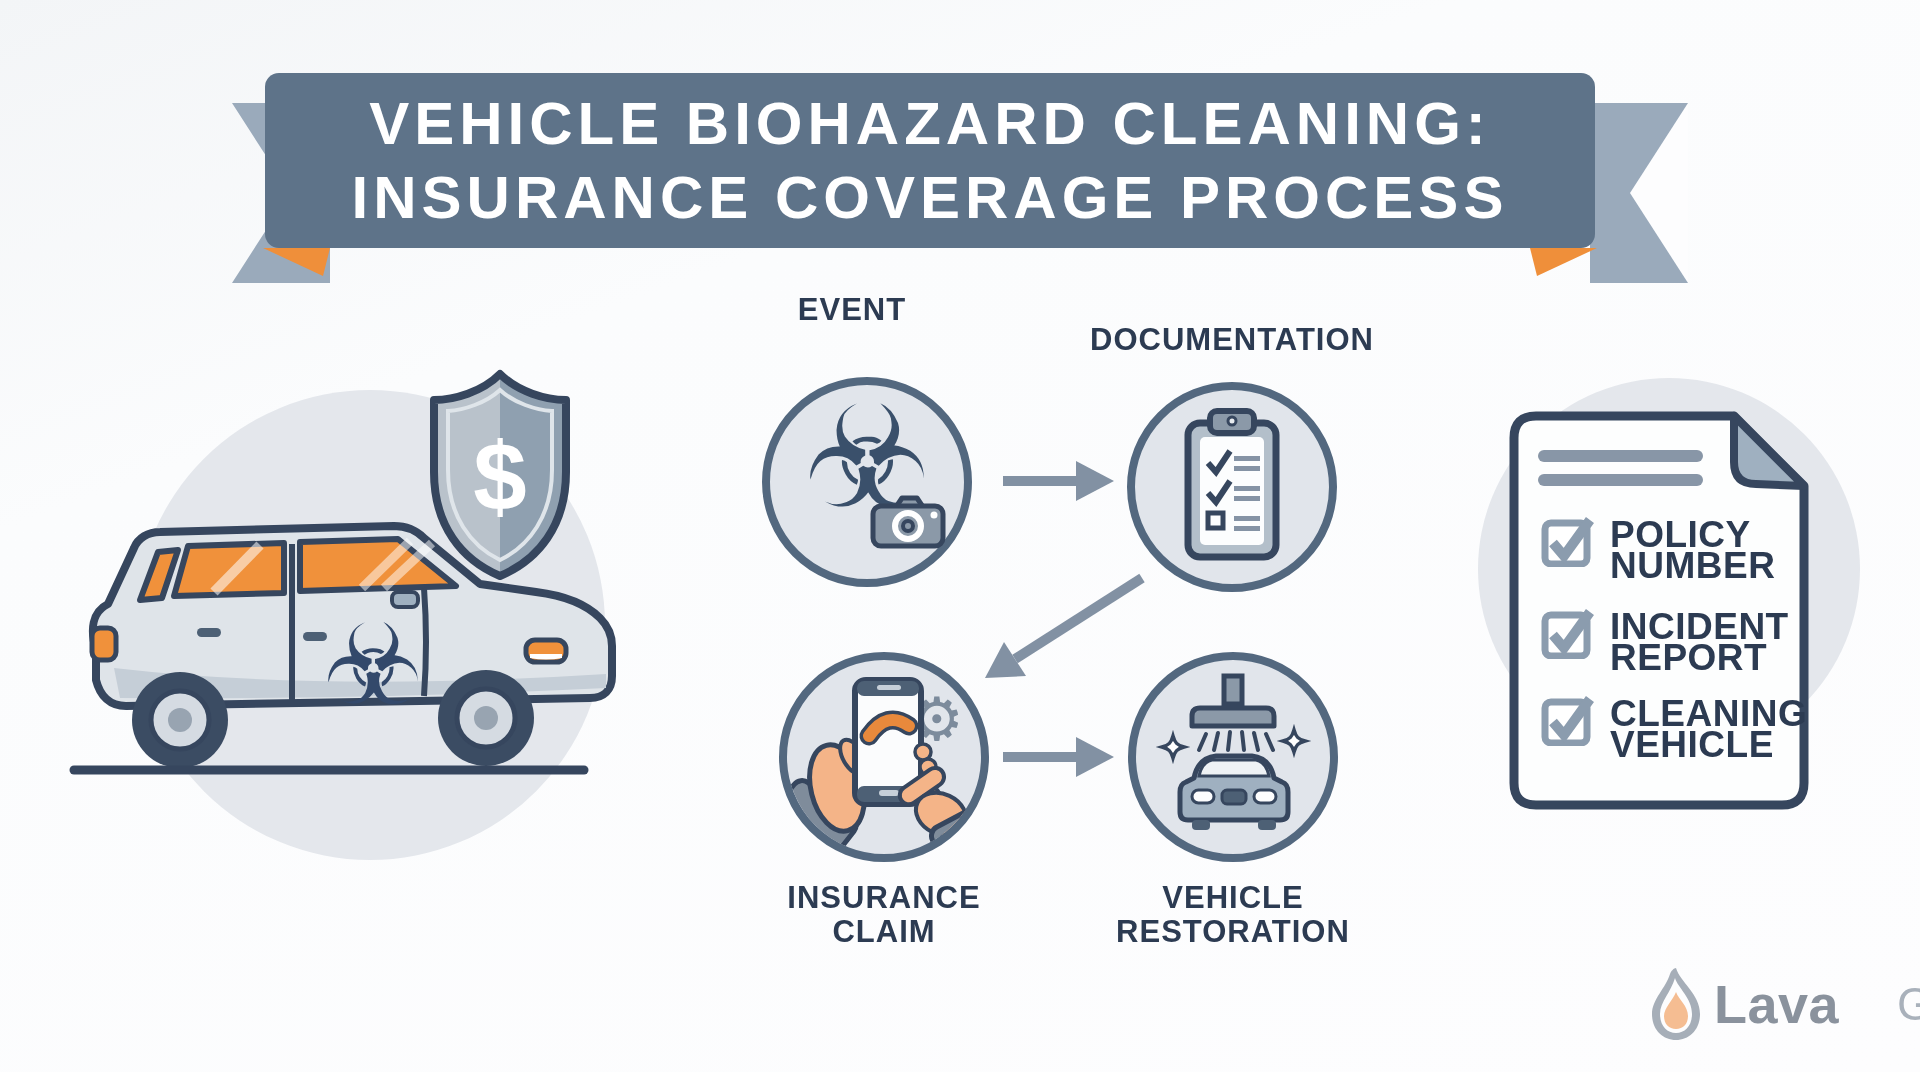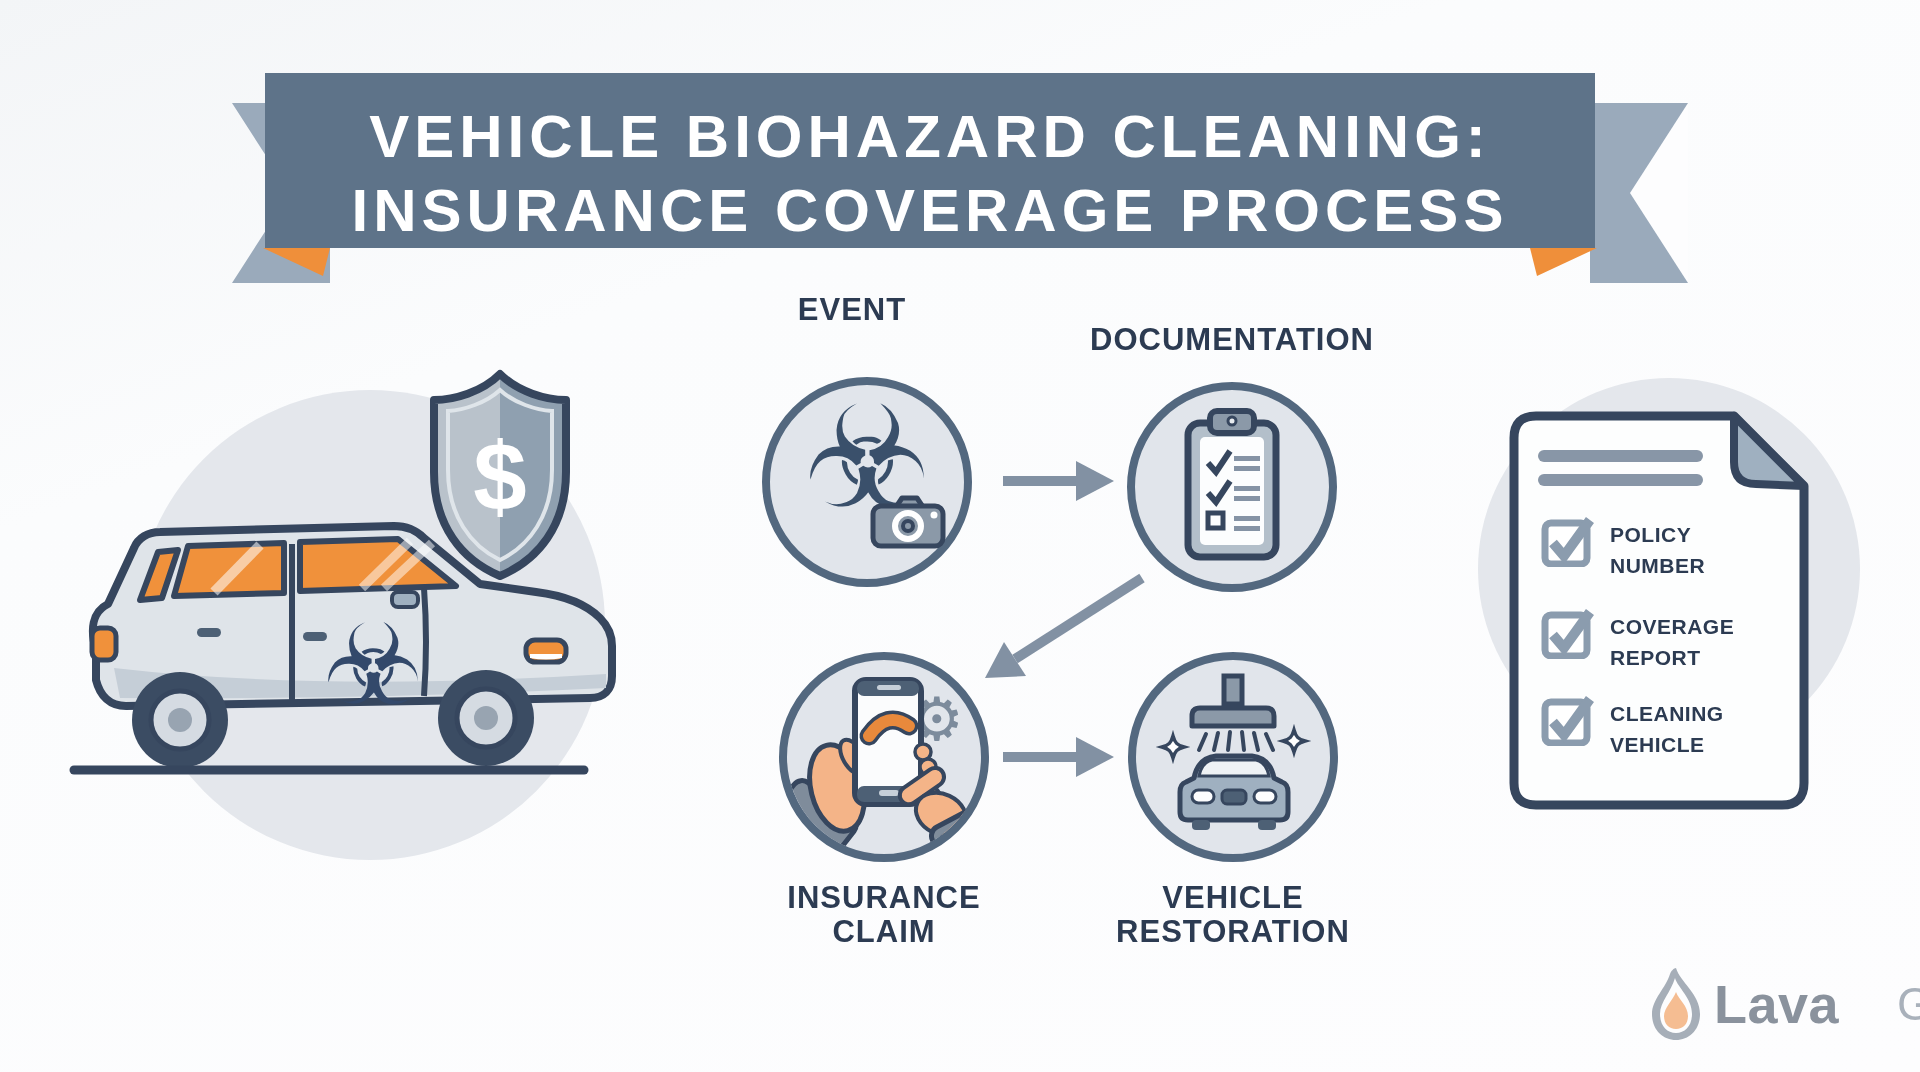--- a/index.html
+++ b/index.html
@@ -10,22 +10,23 @@
   html,body{margin:0;padding:0;background:#fff;}
   .stage{
     position:relative;width:1920px;height:1072px;overflow:hidden;
     background:linear-gradient(160deg,#f3f5f7 0%,#fbfcfd 30%,#fdfdfe 100%);
     font-family:"Liberation Sans",sans-serif;
   }
   .abs{position:absolute;}
   
   .banner{
     left:265px;top:73px;width:1330px;height:175px;background:var(--banner);
-    display:flex;flex-direction:column;align-items:center;justify-content:flex-end;
+    display:flex;flex-direction:column;align-items:center;justify-content:center;
     z-index:3;
+    border-radius:14px;
   }
   .banner .t{
     color:#fff;font-size:60px;font-weight:700;letter-spacing:5px;
     line-height:74px;white-space:nowrap;text-align:center;
   }
   
   .step-circle{
     width:210px;height:210px;border-radius:50%;box-sizing:border-box;
     background:var(--circle-fill);border:8px solid var(--circle-border);
     display:flex;align-items:center;justify-content:center;z-index:2;
@@ -35,21 +36,21 @@
     line-height:34px;text-align:center;width:340px;margin-left:-170px;z-index:2;
   }
   .glyph{font-family:"DejaVu Sans",sans-serif;font-weight:400;}
   .bio-big{
     position:absolute;left:0;top:2px;width:100%;text-align:center;
     font-size:142px;line-height:142px;color:#3a506b;
   }
   
   .check-row{position:absolute;display:flex;gap:16px;align-items:flex-start;width:300px;}
   .check-text{
-    color:var(--label);font-size:21px;font-weight:700;letter-spacing:.5px;line-height:31px;padding-top:6px;
+    color:var(--label);font-size:37px;font-weight:700;letter-spacing:.5px;line-height:31px;padding-top:6px;
   }
   
   .logo{left:1648px;top:966px;display:flex;align-items:center;gap:10px;z-index:2;}
   .logo .nm{font-size:54px;font-weight:700;color:#8a929d;letter-spacing:.5px;}
   .logo .sfx{font-size:46px;font-weight:400;color:#a9b1bb;letter-spacing:2px;margin-left:48px;}
   .blob{border-radius:50%;background:var(--blob);z-index:0;}
   svg{display:block;}
 </style>
 </head>
 <body>
@@ -246,21 +247,21 @@
       <div>POLICY</div>
       <div>NUMBER</div>
     </div>
   </div>
   <div class="check-row" style="left:1540px;top:605px;z-index:2;">
     <svg width="54" height="54" viewBox="0 0 54 54">
       <rect x="5" y="10" width="42" height="41" rx="6" fill="#fff" stroke="#8b9cae" stroke-width="7"></rect>
       <path d="M 13,30 L 24,43 L 50,7" stroke="#8b9cae" stroke-width="10" fill="none"></path>
     </svg>
     <div class="check-text">
-      <div>COVERAGE</div>
+      <div>INCIDENT</div>
       <div>REPORT</div>
     </div>
   </div>
   <div class="check-row" style="left:1540px;top:692px;z-index:2;">
     <svg width="54" height="54" viewBox="0 0 54 54">
       <rect x="5" y="10" width="42" height="41" rx="6" fill="#fff" stroke="#8b9cae" stroke-width="7"></rect>
       <path d="M 13,30 L 24,43 L 50,7" stroke="#8b9cae" stroke-width="10" fill="none"></path>
     </svg>
     <div class="check-text">
       <div>CLEANING</div>

